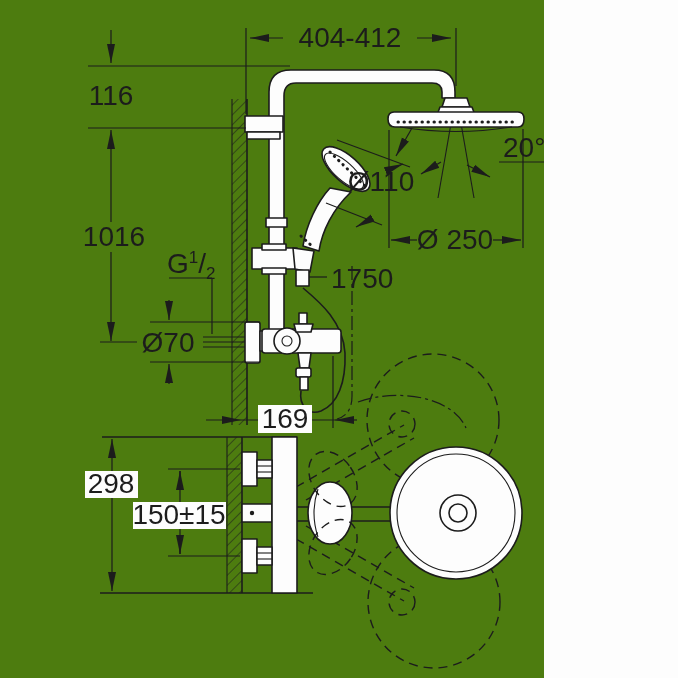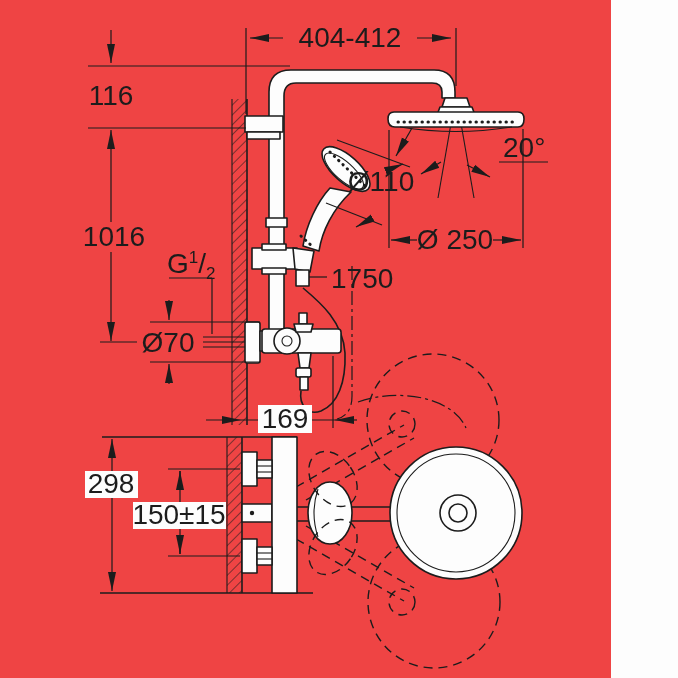--- a/index.html
+++ b/index.html
@@ -1,16 +1,16 @@
 <!DOCTYPE html>
 <html><head>
 <meta charset="utf-8">
 <style>
   html,body { margin:0; padding:0; background:#fdfdfd; }
-  .stage { width:611px; height:678px; position:relative; background:#ef4444; overflow:hidden;text-decoration:underline; }
+  .stage { width:544px; height:678px; position:relative; background:#4d7c0f; overflow:hidden;text-decoration:underline; }
   svg { display:block; }
   .part  { fill:#fdfdfd; stroke:#1c1c1c; stroke-width:1.6; stroke-linejoin:round; }
   .ln    { fill:none; stroke:#1c1c1c; stroke-width:1.6; stroke-linejoin:round; }
   .thin  { fill:none; stroke:#1c1c1c; stroke-width:1.1; }
   .dim-l { fill:none; stroke:#1c1c1c; stroke-width:1.2; }
   .arr-l { fill:none; stroke:#1c1c1c; stroke-width:1.2; marker-end:url(#arr); }
   .dash  { fill:none; stroke:#1c1c1c; stroke-width:1.4; stroke-dasharray:9 6; }
   .dd    { fill:none; stroke:#1c1c1c; stroke-width:1.2; stroke-dasharray:14 4 3 4; }
   .dot   { fill:none; stroke:#1c1c1c; stroke-width:3;  stroke-linecap:round; stroke-dasharray:0.4 5.6; }
   .mask  { fill:#fdfdfd; stroke:none; }

